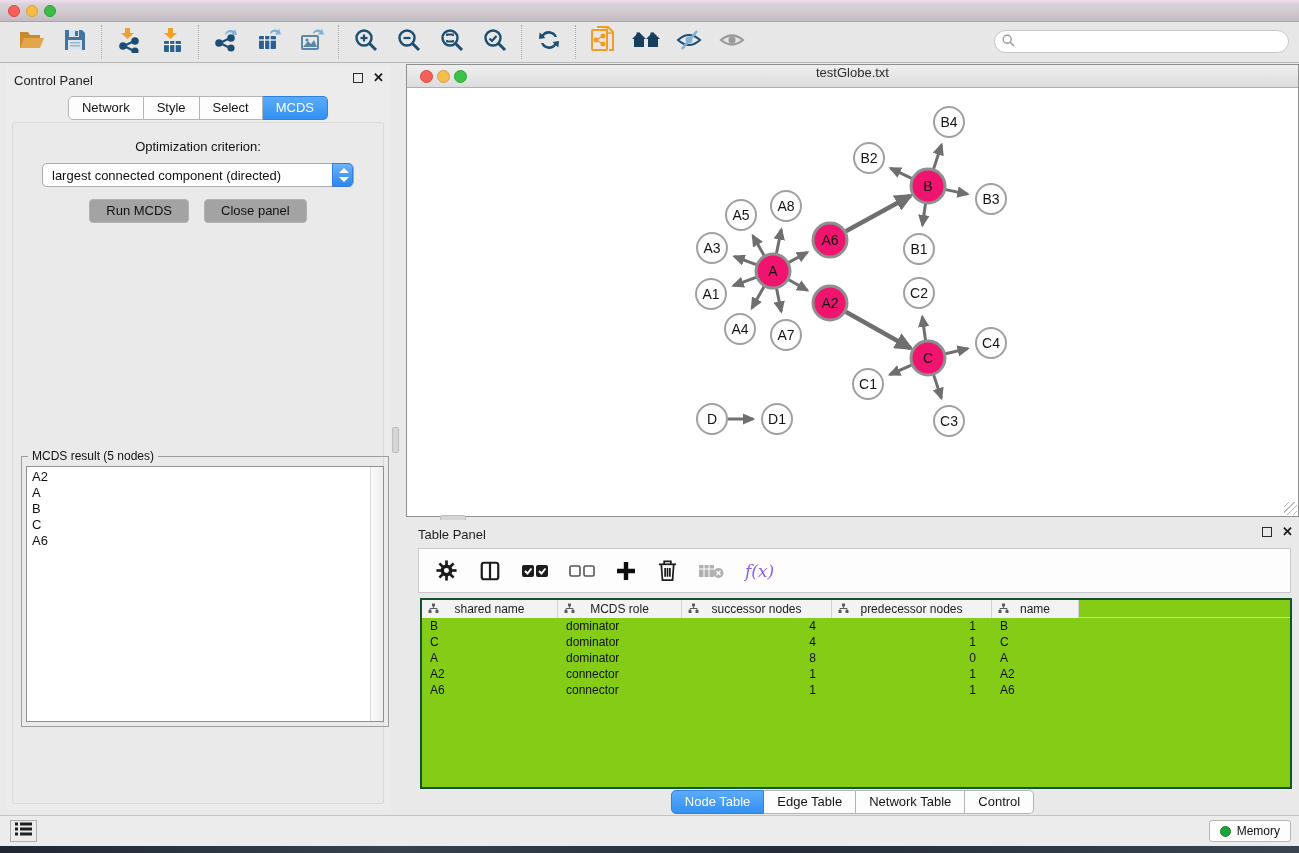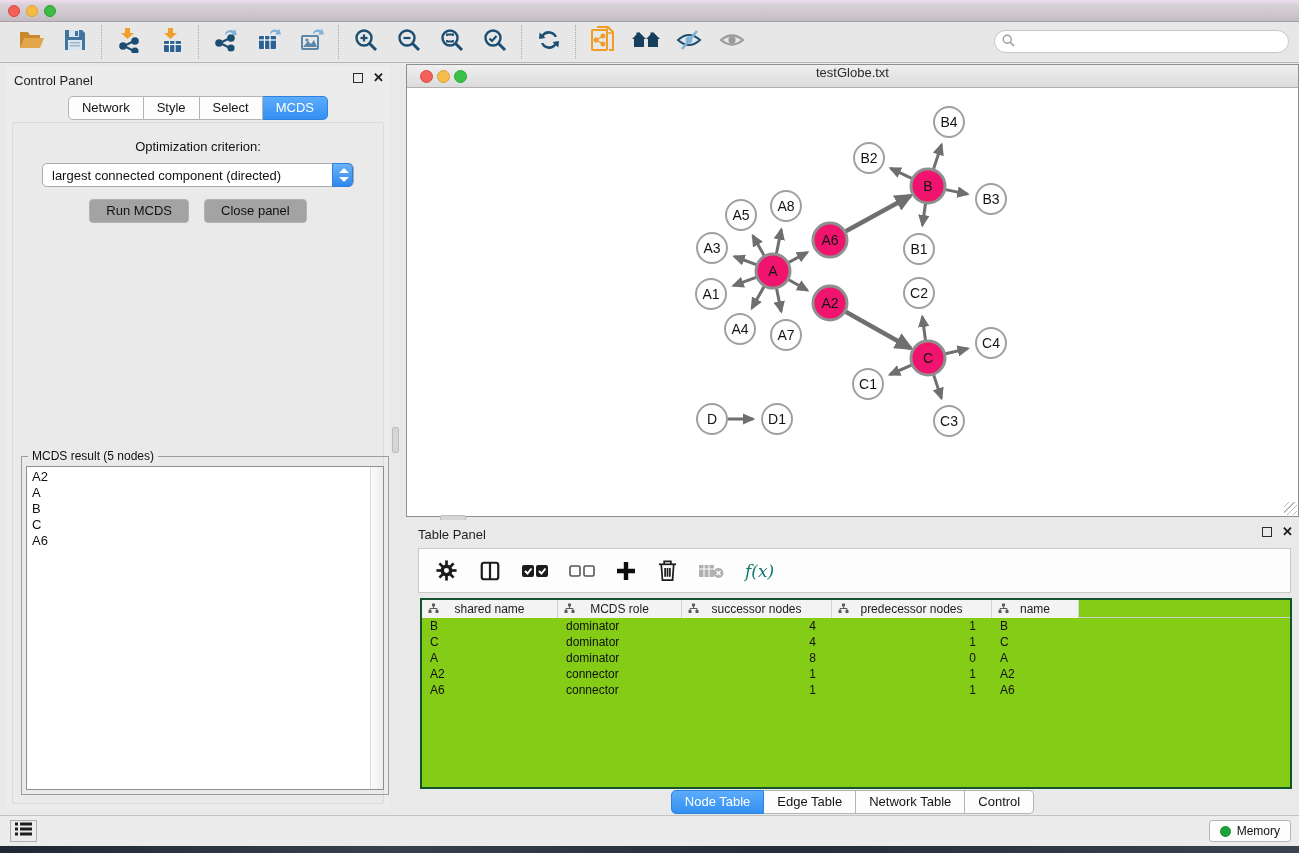--- a/index.html
+++ b/index.html
@@ -48,21 +48,21 @@
     border:1px solid #ababab; border-radius:5px; }
   #criterion .val { position:absolute; left:9px; top:4px; font-size:13px; color:#111; white-space:nowrap; }
   #criterion .caps { position:absolute; right:0; top:-1px; bottom:-1px; width:21px;
     background:linear-gradient(#6cb2f8,#2e87ef); border-radius:0 5px 5px 0; border:1px solid #2d7fe0; }
   .chev-up, .chev-dn { position:absolute; left:5.5px; width:0; height:0; border-left:5px solid transparent; border-right:5px solid transparent; }
   .chev-up { top:4px; border-bottom:5px solid #fff; }
   .chev-dn { bottom:4px; border-top:5px solid #fff; }
   #cp-buttons { margin-top:12px; display:flex; justify-content:center; gap:15px; }
   .pbtn { background:#a3a3a3; border:1px solid #b2b2b2; border-radius:4px; font-size:13px; color:#111;
     padding:3px 16px 4px; font-family:inherit; }
-  #result-box { position:absolute; left:8px; top:333px; width:368px; height:339px; border:1px solid #9d9d9d; }
+  #result-box { position:absolute; left:8px; top:333px; width:368px; height:271px; border:1px solid #9d9d9d; }
   #result-title { position:absolute; left:6px; top:-8px; background:#eaeaea; padding:0 4px; font-size:12px; color:#111; }
   #result-list { position:absolute; left:4px; right:4px; top:9px; bottom:4px; background:#fff;
     border:1px solid #8f8f8f; overflow:hidden; }
   #result-items { padding:2px 0 0 5px; font-size:13px; color:#111; line-height:16px; }
   #result-scroll { position:absolute; right:0; top:0; bottom:0; width:13px;
     background:linear-gradient(90deg,#fbfbfb,#ededed); border-left:1px solid #d9d9d9; }
 
   
   #vsplit-handle { position:absolute; left:392px; top:364px; width:7px; height:26px; background:#d6d6d6;
     border:1px solid #bdbdbd; border-radius:2px; }
@@ -83,21 +83,21 @@
   #resize-grip { position:absolute; right:1px; bottom:1px; width:13px; height:13px;
     background:repeating-linear-gradient(135deg, transparent 0 3px, #b9b9b9 3px 4px); }
 
   
   #table-panel { position:absolute; left:406px; top:457px; width:893px; height:295px; background:#e9e9e9; }
   #tp-titlerow { position:relative; height:26px; }
   #tp-titlerow .tp-title { position:absolute; left:12px; top:7px; font-size:13px; color:#1f1f1f; }
   #tp-toolbar { position:absolute; left:12px; right:8px; top:28px; height:45px; background:#fdfdfd;
     border:1px solid #c9c9c9; display:flex; align-items:center; gap:21px; padding-left:16px; }
   .tp-ic { display:flex; align-items:center; justify-content:center; }
-  .fx-label { font-family:"DejaVu Serif", serif; font-style:italic; font-size:17px; color:#0f766e; }
+  .fx-label { font-family:"DejaVu Serif", serif; font-style:italic; font-size:17px; color:#8b5cf6; }
   #data-table { position:absolute; left:14px; right:7px; top:78px; height:191px; background:#84cc16;
     border:2px solid #14532d; overflow:hidden; }
   #thead { position:relative; height:18px; border-bottom:1px solid #cfcfcf; font-size:12px; color:#1c1c1c; }
   .th { position:absolute; top:0; height:18px; background:#f3f3f3; border-right:1px solid #d2d2d2;
     display:flex; align-items:center; justify-content:center; }
   .th .tree-ic { position:absolute; left:6px; top:3px; }
   #tbody { position:relative; font-size:12px; color:#101010; }
   .tr { position:relative; height:16px; }
   .td { position:absolute; top:0; height:16px; line-height:16px; white-space:nowrap; overflow:hidden; }
   .td.left { text-align:left; }

